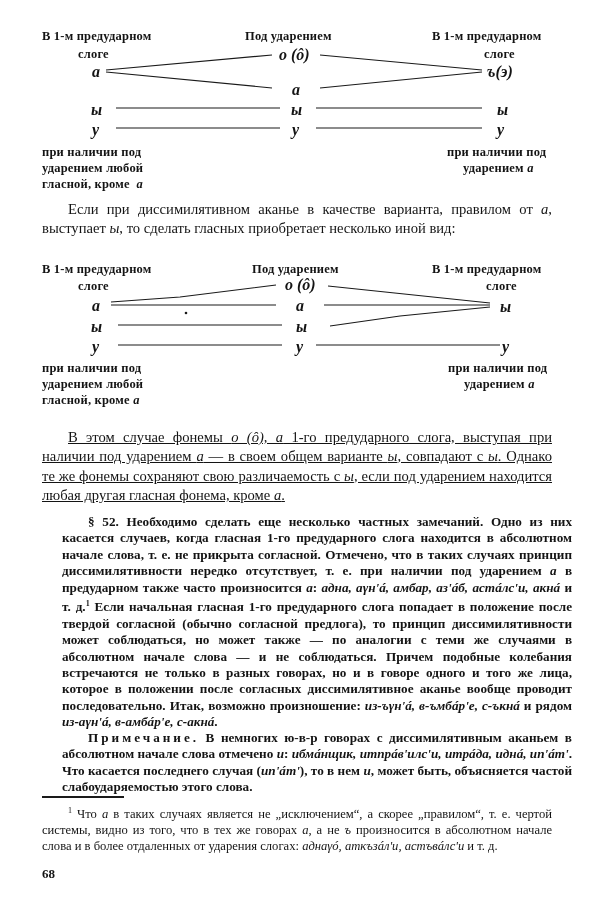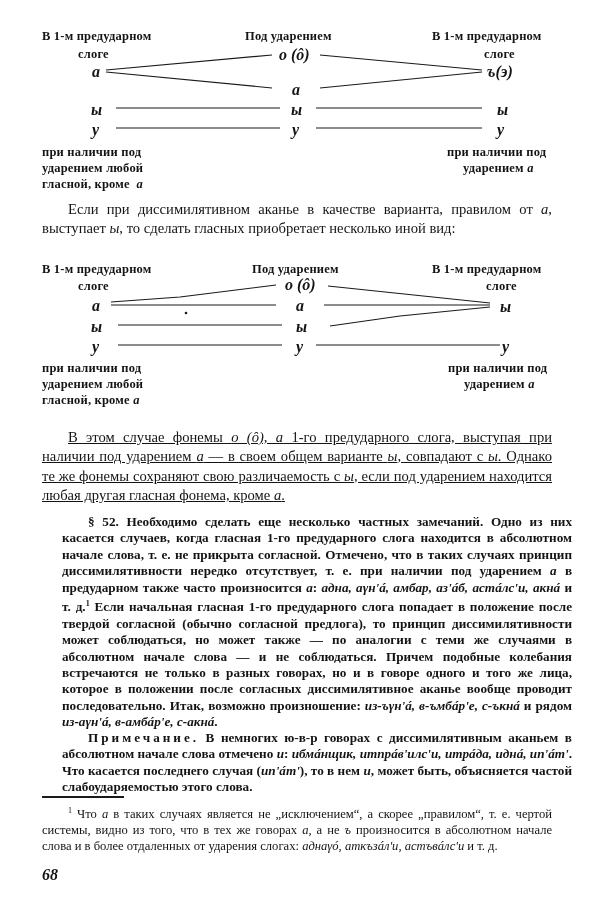--- a/index.html
+++ b/index.html
@@ -24,21 +24,21 @@
       text-align: justify; font-size: 13.2px; line-height: 16.4px; font-weight: bold; margin-left: 32px;
     }
     .small p { margin: 0; text-indent: 26px; }
     .spaced { letter-spacing: 3px; }
     .foot {
       position: absolute; left: 42px; width: 510px;
       text-align: justify; font-size: 12.6px; line-height: 16px;
     }
     .foot p { margin: 0; text-indent: 26px; }
     .rule { position: absolute; left: 42px; top: 796px; width: 82px; height: 1.5px; background: #1a1a1a; }
-    .pageno { position: absolute; left: 42px; top: 866px; font-size: 16px; font-weight: bold; font-style: italic; }
+    .pageno { position: absolute; left: 42px; top: 866px; font-size: 13px; font-weight: bold; }
   </style>
 </head>
 <body>
 
 <div>
   <div class="abs cap" style="left:42px;top:29px;">В 1-м предударном</div>
   <div class="abs cap" style="left:78px;top:47px;">слоге</div>
   <div class="abs cap" style="left:245px;top:29px;">Под ударением</div>
   <div class="abs cap" style="left:432px;top:29px;">В 1-м предударном</div>
   <div class="abs cap" style="left:484px;top:47px;">слоге</div>

